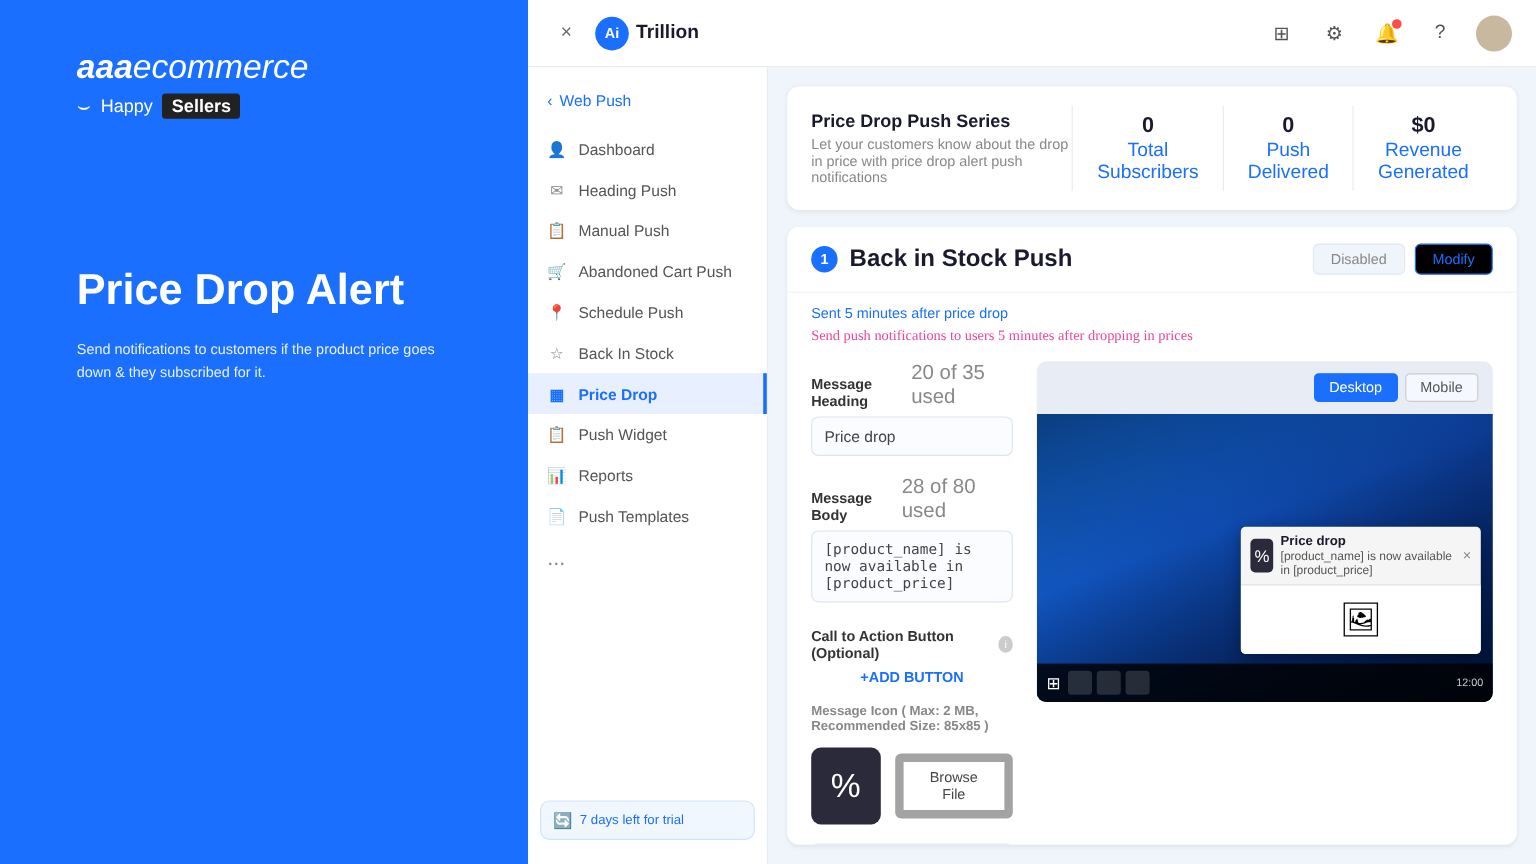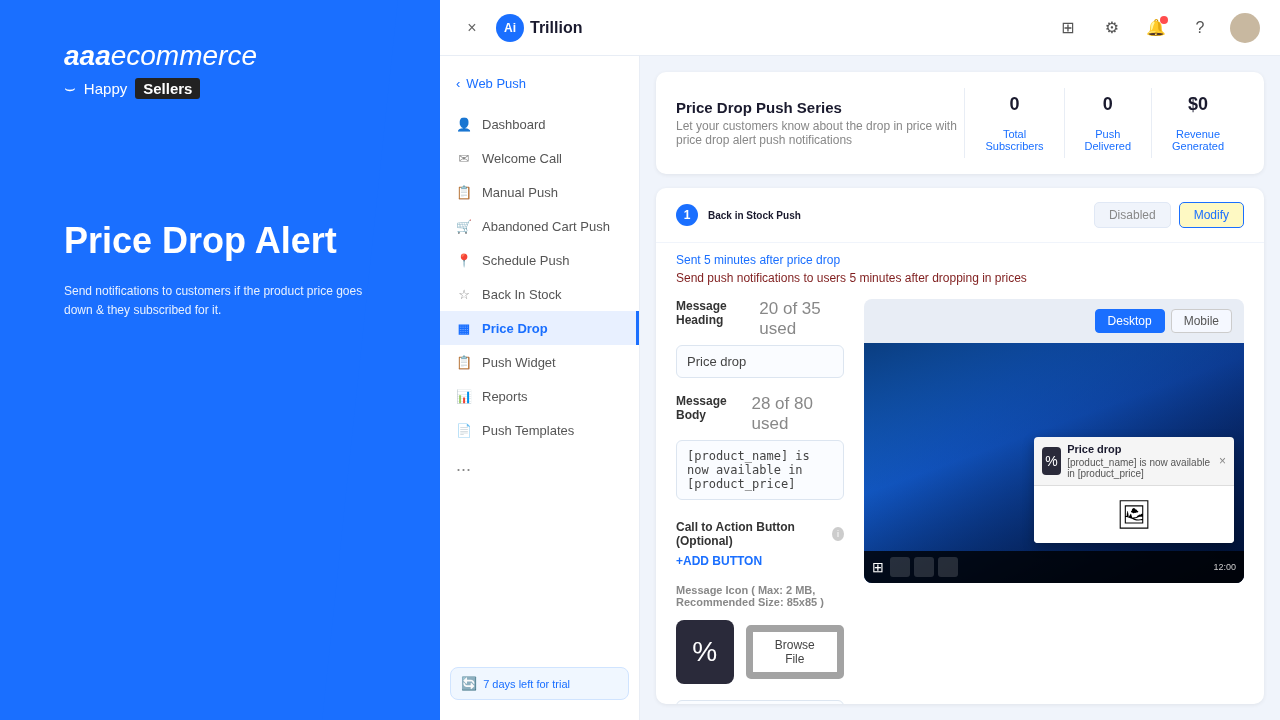--- a/index.html
+++ b/index.html
@@ -164,82 +164,82 @@
     }
     .series-title { font-size: 15px; font-weight: 700; color: #1a1a2e; }
     .series-desc { font-size: 12px; color: #888; margin-top: 3px; max-width: 500px; }
     .series-stats { display: flex; gap: 0; }
     .stat-item {
       padding: 6px 20px;
       text-align: center;
       border-left: 1px solid #e8edf5;
     }
     .stat-num { font-size: 18px; font-weight: 700; color: #1a1a2e; }
-    .stat-label { font-size: 11px; color: #1a6fff; margin-top: 13px; }
+    .stat-label { font-size: 16px; color: #1a6fff; margin-top: 2px; }
 
     
     .push-card {
       background: #fff;
       border-radius: 10px;
       box-shadow: 0 1px 4px rgba(0,0,0,0.07);
       overflow: hidden;
     }
     .push-card-header {
       display: flex; align-items: center; justify-content: space-between;
       padding: 14px 20px;
       border-bottom: 1px solid #f0f4fb;
     }
     .push-card-title-row { display: flex; align-items: center; gap: 10px; }
     .step-badge {
       width: 22px; height: 22px; border-radius: 50%;
       background: #1a6fff; color: #fff;
       font-size: 12px; font-weight: 700;
       display: flex; align-items: center; justify-content: center;
     }
-    .push-card-title { font-size: 10px; font-weight: 700; color: #1a1a2e; }
+    .push-card-title { font-size: 20px; font-weight: 700; color: #1a1a2e; }
     .push-card-actions { display: flex; gap: 8px; }
     .btn-disabled {
       padding: 5px 14px; border-radius: 5px;
       background: #f0f4fb; color: #888; font-size: 12px;
       border: 1px solid #e0e8f5; cursor: pointer;
     }
     .btn-modify {
       padding: 5px 14px; border-radius: 5px;
-      background: #fef9c3; color: #1a6fff; font-size: 12px;
+      background: #000000; color: #1a6fff; font-size: 12px;
       border: 1px solid #1a6fff; cursor: pointer;
     }
     .push-subtitle { font-size: 12px; color: #1a6fff; padding: 0 20px 4px; margin-top: 10px; }
-    .push-subdesc { font-size: 12px; color: #7f1d1d; padding: 0 20px 14px; }
+    .push-subdesc { font-size: 12px; color: #ec4899; padding: 0 20px 14px; font-family: Liberation Serif, serif; }
 
     
     .form-section {
       display: flex;
       gap: 20px;
       padding: 0 20px 20px;
     }
     .form-left { flex: 1; }
     .form-right { width: 380px; }
 
     .form-group { margin-bottom: 16px; }
-    .form-label-row { display: flex; justify-content: space-between; align-items: flex-start; margin-bottom: 6px; }
+    .form-label-row { display: flex; justify-content: space-between; align-items: flex-end; margin-bottom: 6px; }
     .form-label { font-size: 12px; font-weight: 600; color: #333; }
     .char-count { font-size: 17px; color: #888; }
     .form-input {
       width: 100%; padding: 8px 10px;
       border: 1px solid #dce5f0; border-radius: 6px;
       font-size: 13px; color: #444; background: #fafcff;
       outline: none;
     }
     .form-textarea {
       width: 100%; padding: 8px 10px;
       border: 1px solid #dce5f0; border-radius: 6px;
       font-size: 12px; color: #444; background: #fafcff;
       resize: none; height: 60px; outline: none;
     }
-    .add-button-link { color: #1a6fff; font-size: 12px; cursor: pointer; font-weight: 600; }
+    .add-button-link { color: #1a6fff; font-size: 12px; cursor: pointer; font-weight: 600; text-align: center; }
     .cta-label-row { display: flex; align-items: center; gap: 5px; margin-bottom: 6px; }
     .cta-label { font-size: 12px; font-weight: 600; color: #333; }
     .info-icon { width: 14px; height: 14px; border-radius: 50%; background: #ccc; color: #fff; font-size: 9px; display: flex; align-items: center; justify-content: center; cursor: pointer; }
 
     
     .icon-upload-row { display: flex; align-items: center; gap: 12px; margin-bottom: 16px; }
     .icon-preview {
       width: 64px; height: 64px; border-radius: 8px;
       background: #2a2a3a; display: flex; align-items: center; justify-content: center;
       color: #fff; font-size: 28px;
@@ -382,21 +382,21 @@
         <span>‹</span>
         <span>Web Push</span>
       </div>
 
       <div class="sidebar-item">
         <span class="sidebar-icon">👤</span>
         <span>Dashboard</span>
       </div>
       <div class="sidebar-item">
         <span class="sidebar-icon">✉</span>
-        <span>Welcome Call</span>
+        <span>Heading Push</span>
       </div>
       <div class="sidebar-item">
         <span class="sidebar-icon">📋</span>
         <span>Manual Push</span>
       </div>
       <div class="sidebar-item">
         <span class="sidebar-icon">🛒</span>
         <span>Abandoned Cart Push</span>
       </div>
       <div class="sidebar-item">

